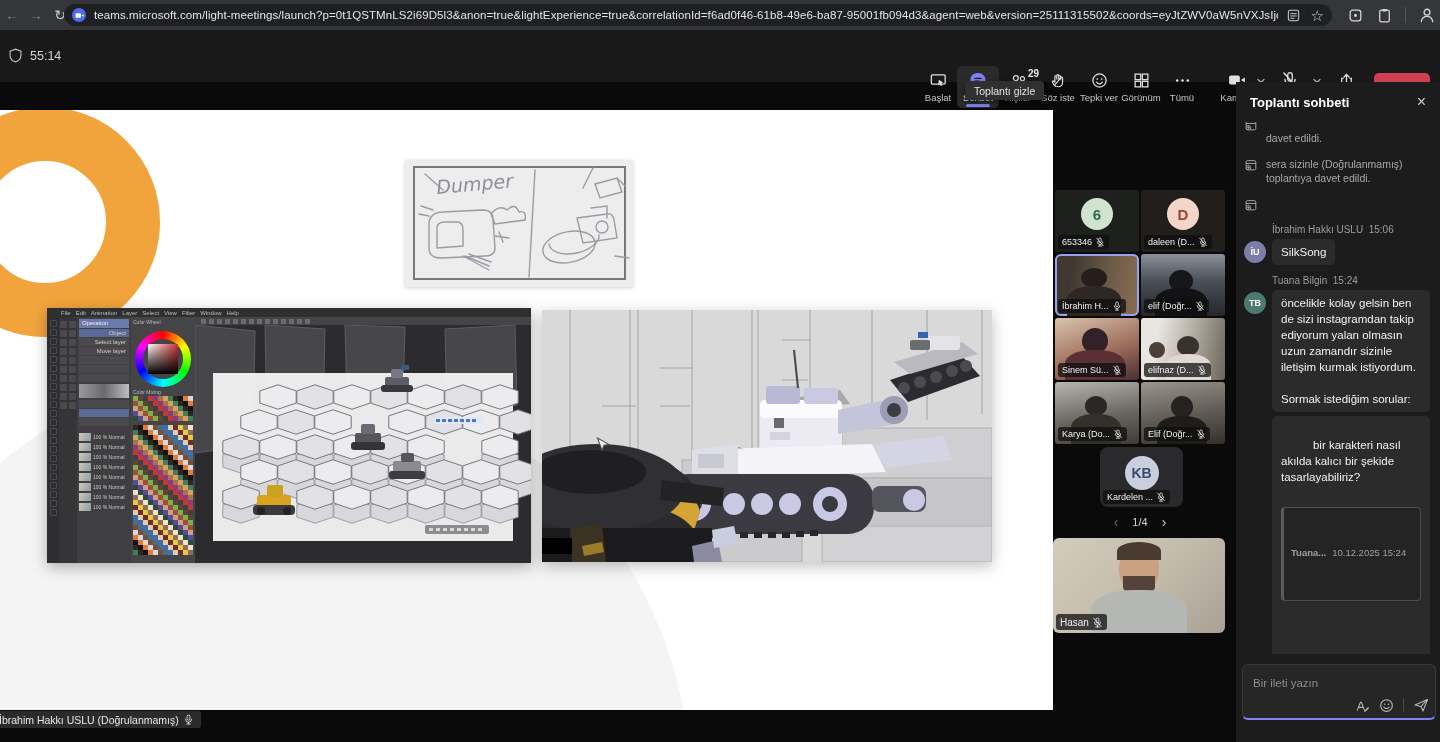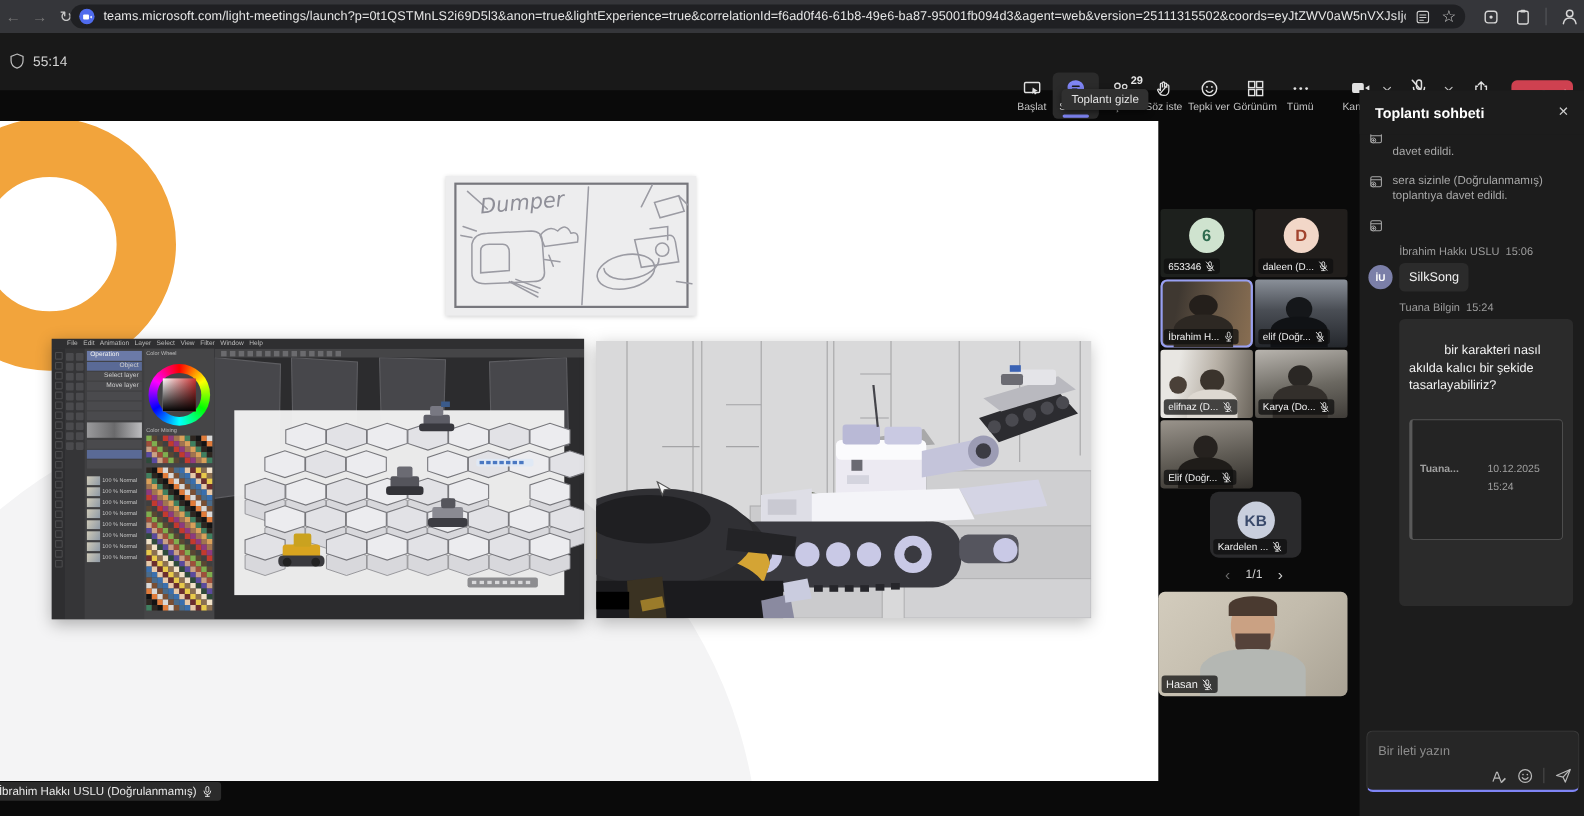--- a/index.html
+++ b/index.html
@@ -112,21 +112,21 @@
   .sysmsg .ic{flex:none;margin-top:1px;color:#a8a8a8;}
   .author-line{margin:10px 0 4px 30px;font-size:10px;color:#9d9d9d;white-space:nowrap;}
   .msg-row{display:flex;gap:6px;align-items:flex-start;margin-bottom:4px;}
   .msg-av{position:relative;width:22px;height:22px;border-radius:50%;flex:none;display:flex;align-items:center;
           justify-content:center;font-size:9px;font-weight:bold;color:#fff;margin-top:2px;}
   .bubble{background:#2b2b2b;border-radius:5px;padding:5px 9px;font-size:11.5px;line-height:16px;
           color:#f2f2f2;white-space:pre-wrap;max-width:168px;}
   .bubble.cont{margin-left:28px;}
   .quote{border:1px solid #4d4d4d;border-left:3px solid #5a5a5a;border-radius:4px;background:#242424;
          padding:5px 7px;margin-top:6px;}
-  .quote-head{font-size:9.5px;color:#a0a0a0;display:flex;gap:26px;margin-bottom:2px;}
+  .quote-head{font-size:9.5px;color:#a0a0a0;display:flex;gap:6px;margin-bottom:2px;}
   .quote-body{font-size:11px;color:#e2e2e2;line-height:15px;}
   .chat-inputbox{position:absolute;left:6px;bottom:22px;width:194px;height:56px;background:#262626;
                  border:1px solid #3a3a3a;border-bottom:2px solid #7f85f5;border-radius:6px;padding:8px 8px 4px;}
   .chat-inputbox input{width:100%;border:none;background:transparent;outline:none;color:#e8e8e8;
                        font-size:11.5px;font-family:"Liberation Sans",sans-serif;}
   .chat-inputbox input::placeholder{color:#8d8d8d;}
   .input-icons{position:absolute;right:6px;bottom:5px;display:flex;align-items:center;gap:9px;color:#b9b9b9;}
   .input-icons .sep{width:1px;height:14px;background:#4a4a4a;}
 </style>
 </head>
@@ -1149,20 +1149,30 @@
     <div class="tile" style="background:linear-gradient(180deg,#8a9099 0%,#4a4e55 45%,#24272c)">
       <span class="sil-head" style="left:28px;top:16px;width:24px;height:22px;background:#15171a"></span>
       <span class="sil-body" style="left:14px;top:34px;width:52px;height:28px;background:#101215"></span>
       <span class="chip">
           <span class="nm">elif (Doğr...</span>
           <svg width="10" height="10">
             <use href="#i-micoff"></use>
           </svg>
         </span>
     </div>
+    <div class="tile" style="background:linear-gradient(160deg,#d9c4ae,#a0705e 55%,#4a2f33)">
+      <span class="sil-head" style="left:27px;top:10px;width:26px;height:26px;background:#332129"></span>
+      <span class="sil-body" style="left:10px;top:32px;width:60px;height:30px;background:#5c2f35"></span>
+      <span class="chip">
+          <span class="nm">Sinem Sü...</span>
+          <svg width="10" height="10">
+            <use href="#i-micoff"></use>
+          </svg>
+        </span>
+    </div>
     <div class="tile" style="background:linear-gradient(100deg,#e8e6e2 20%,#b9b2a8 55%,#6b655c)">
       <span class="sil-head" style="left:36px;top:18px;width:22px;height:20px;background:#3a332c"></span>
       <span class="sil-body" style="left:24px;top:36px;width:46px;height:26px;background:#ded9d2"></span>
       <span class="sil-head" style="left:8px;top:24px;width:16px;height:16px;background:#4a4038"></span>
       <span class="chip">
           <span class="nm">elifnaz (D...</span>
           <svg width="10" height="10">
             <use href="#i-micoff"></use>
           </svg>
         </span>
@@ -1194,21 +1204,21 @@
     <span class="chip">
         <span class="nm">Kardelen ...</span>
         <svg width="10" height="10">
           <use href="#i-micoff"></use>
         </svg>
       </span>
   </div>
 
   <div class="pager">
     <span class="pprev">‹</span>
-    <span>1/1</span>
+    <span>1/4</span>
     <span class="pnext">›</span>
   </div>
 
   <div class="spotlight">
     <span class="sil-head" style="left:66px;top:8px;width:40px;height:46px;background:#caa183;border-radius:46%"></span>
     <span class="sil-head" style="left:64px;top:4px;width:44px;height:18px;background:#4a3a30;border-radius:50% 50% 0 0"></span>
     <span class="sil-head" style="left:70px;top:38px;width:32px;height:18px;background:#55423a;border-radius:0 0 40% 40%"></span>
     <span class="sil-body" style="left:38px;top:52px;width:96px;height:43px;background:#b4b7b3"></span>
     <span class="chip" style="height:16px;font-size:10px">
       <span class="nm" style="max-width:70px">Hasan</span>
@@ -1245,20 +1255,26 @@
       <div class="author-line" style="margin-left:28px">
         <span>İbrahim Hakkı USLU</span>&nbsp;&nbsp;<span>15:06</span>
       </div>
       <div class="msg-row">
         <span class="msg-av" style="background:#7b7fa8">İU</span>
         <span class="bubble">SilkSong</span>
       </div>
 
       <div class="author-line" style="margin-left:28px">
         <span>Tuana Bilgin</span>&nbsp;&nbsp;<span>15:24</span>
+      </div>
+      <div class="msg-row">
+        <span class="msg-av" style="background:#4c7a6e">TB</span>
+        <span class="bubble">öncelikle kolay gelsin ben de sizi instagramdan takip ediyorum yalan olmasın uzun zamandır sizinle iletişim kurmak istiyordum.
+
+Sormak istediğim sorular:</span>
       </div>
       <div class="msg-row">
         <div class="bubble cont" style="padding-bottom:28px">
           <span>bir karakteri nasıl akılda kalıcı bir şekide tasarlayabiliriz?</span>
           <div class="quote">
             <div class="quote-head">
               <b>Tuana...</b>
               <span>10.12.2025 15:24</span>
             </div>
           </div>

